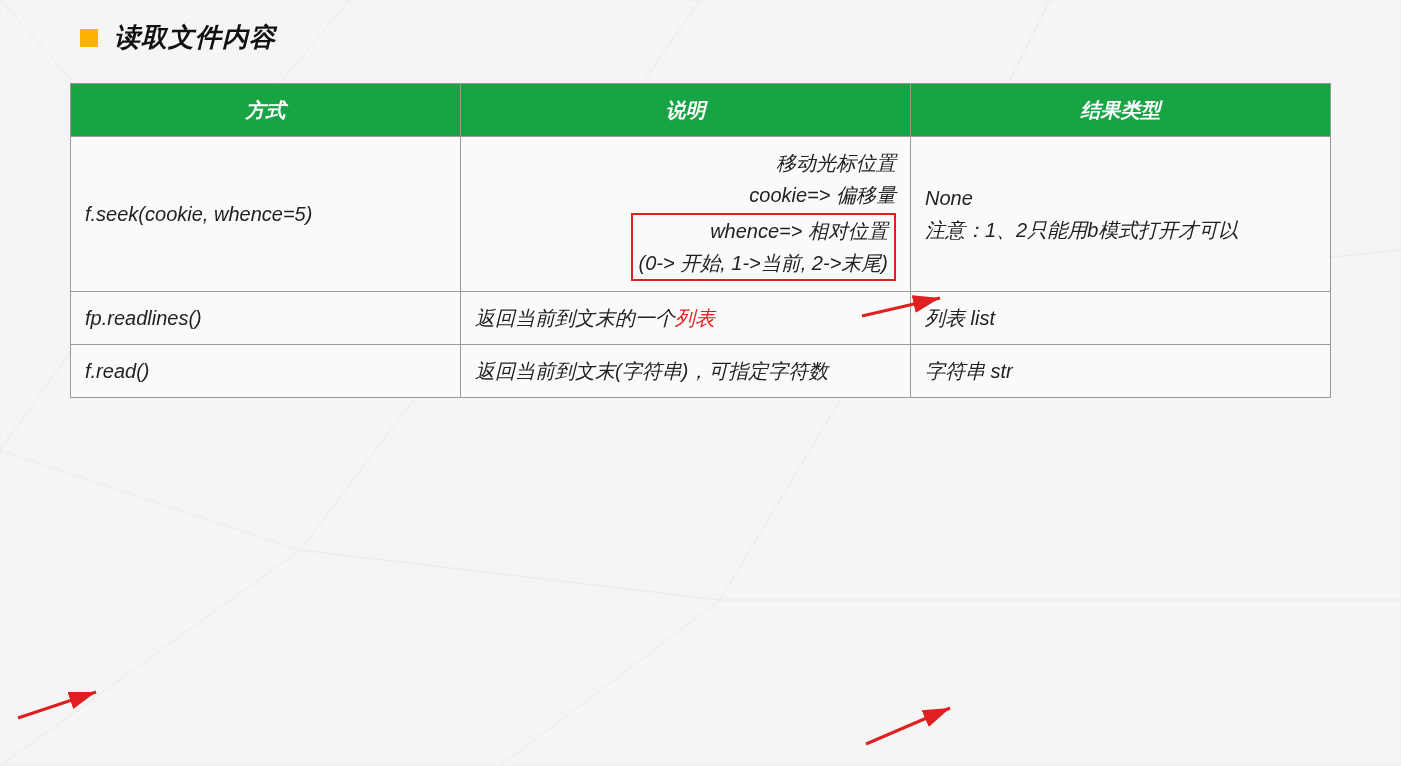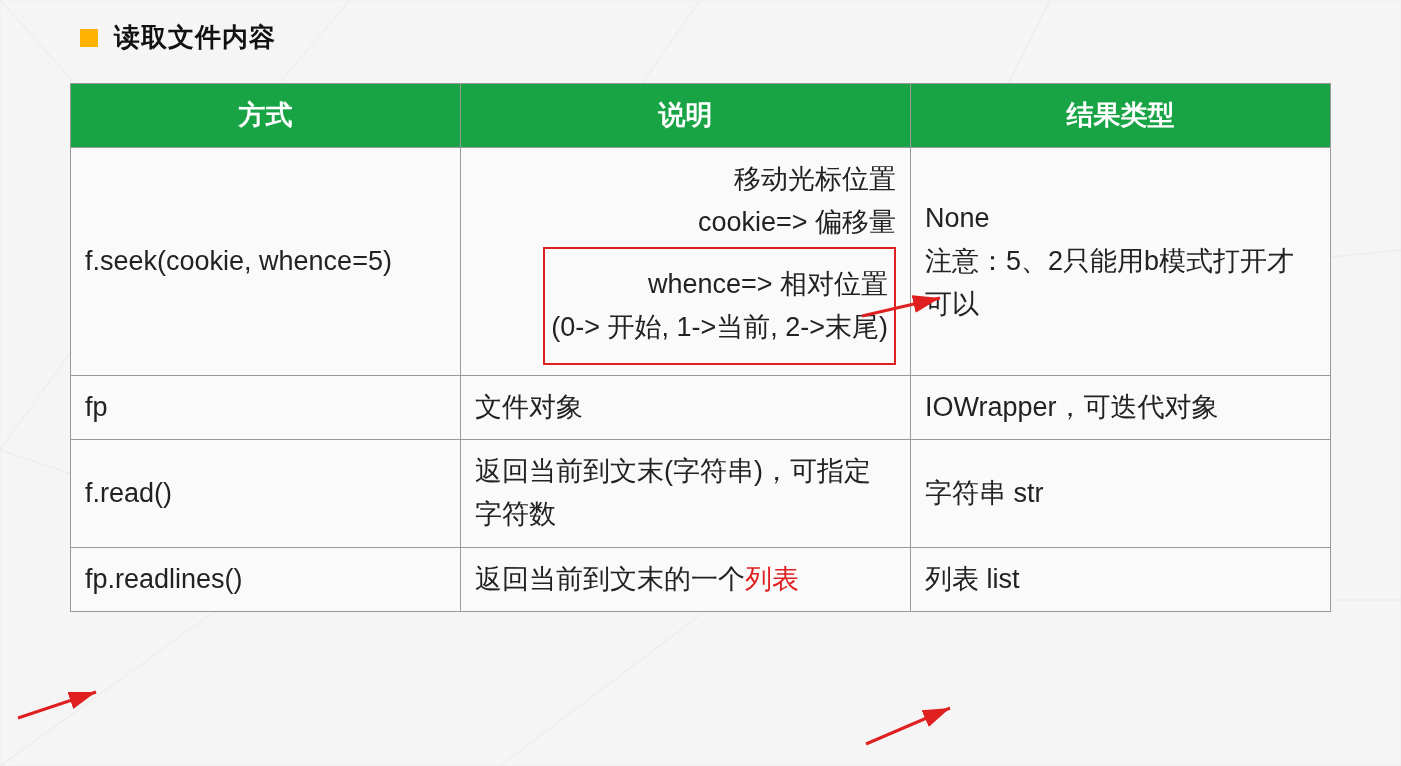--- a/index.html
+++ b/index.html
@@ -18,20 +18,21 @@
       inset: 0;
       z-index: 0;
       opacity: 0.08;
       pointer-events: none;
     }
 
     .slide {
       position: relative;
       z-index: 1;
       padding: 20px 70px 0 70px;
+      font-style: italic;
     }
 
     .title-row {
       display: flex;
       align-items: center;
       gap: 16px;
       margin-bottom: 28px;
       margin-left: 10px;
     }
     .bullet-icon {
@@ -50,21 +51,21 @@
     table {
       border-collapse: collapse;
       width: 100%;
       background: #fff;
       position: relative;
       z-index: 2;
     }
     th, td {
       border: 1.5px solid #999;
       padding: 10px 14px;
-      font-size: 27px;
+      font-size: 20px;
       vertical-align: middle;
       line-height: 1.6;
     }
     th {
       background: #18a445;
       color: #fff;
       font-weight: 600;
       text-align: center;
       padding: 10px 14px;
     }
@@ -73,21 +74,21 @@
       background: #fafafa;
     }
 
     .col-method { width: 390px; }
     .col-desc   { width: 450px; }
     .col-type   { width: 420px; }
 
     .desc-cell { position: relative; text-align: right; }
     .red-box {
       border: 2.5px solid #e02020;
-      padding: 14px 6px;
+      padding: 0 6px;
       display: inline-block;
       margin-top: 2px;
     }
     .red-text { color: #e02020; }
     .typewise { white-space: pre-line; }
 
     
     .arrow {
       position: absolute;
       z-index: 5;
@@ -139,41 +140,36 @@
 
       <tr>
         <td>f.seek(cookie, whence=5)</td>
         <td class="desc-cell">
           <div class="typewise">移动光标位置
 cookie=&gt; 偏移量</div>
           <div class="red-box typewise">whence=&gt; 相对位置
 (0-&gt; 开始, 1-&gt;当前, 2-&gt;末尾)</div>
         </td>
         <td class="typewise">None
-注意：5、2只能用b模式打开才可以</td>
-      </tr>
-
-      <tr>
-        <td>fp</td>
-        <td>文件对象</td>
-        <td>IOWrapper，可迭代对象</td>
-      </tr>
-
-      <tr>
-        <td>f.read()</td>
-        <td>返回当前到文末(字符串)，可指定字符数</td>
-        <td>字符串 str</td>
-      </tr>
+注意：1、2只能用b模式打开才可以</td>
+      </tr>
+
 
       <tr>
         <td>fp.readlines()</td>
         <td>
           <span>返回当前到文末的一个</span><span class="red-text">列表</span>
         </td>
         <td>列表 list</td>
+      </tr>
+
+      <tr>
+        <td>f.read()</td>
+        <td>返回当前到文末(字符串)，可指定字符数</td>
+        <td>字符串 str</td>
       </tr>
 
     </tbody>
   </table>
 
 </div>
 
 <div class="arrow" style="left:858px; top:292px;">
   <svg width="90" height="30">
     <defs>

